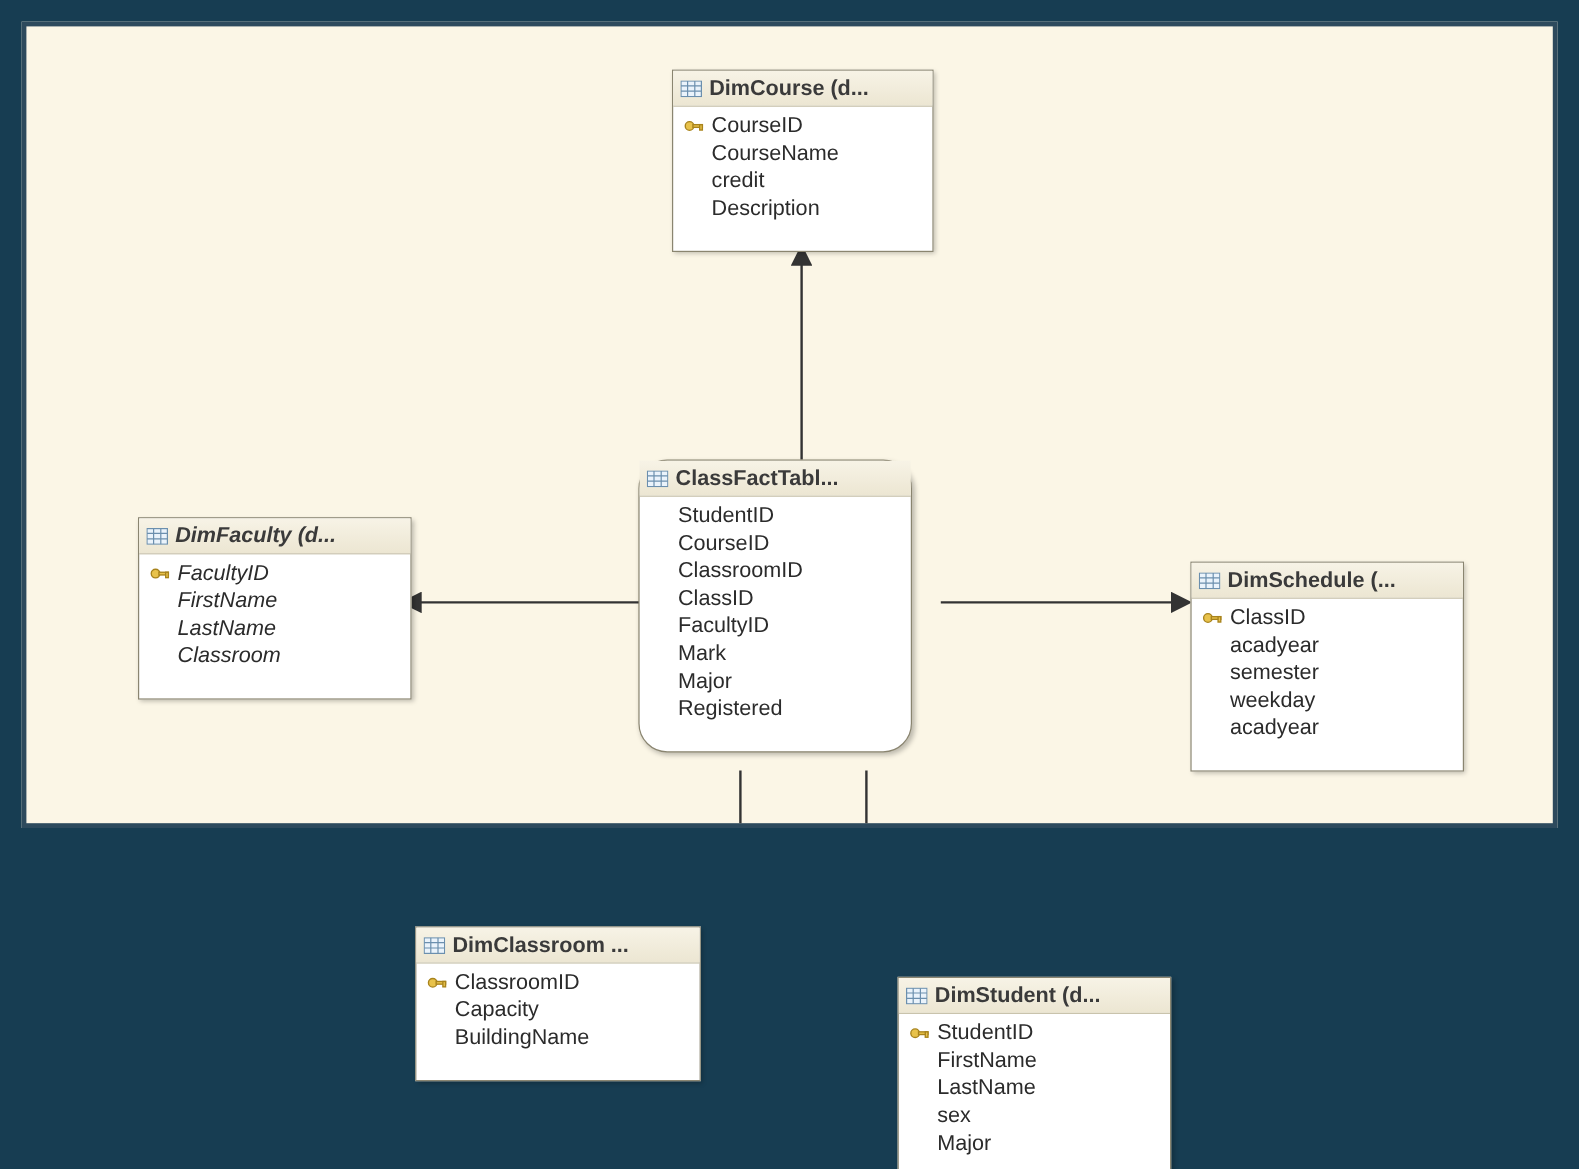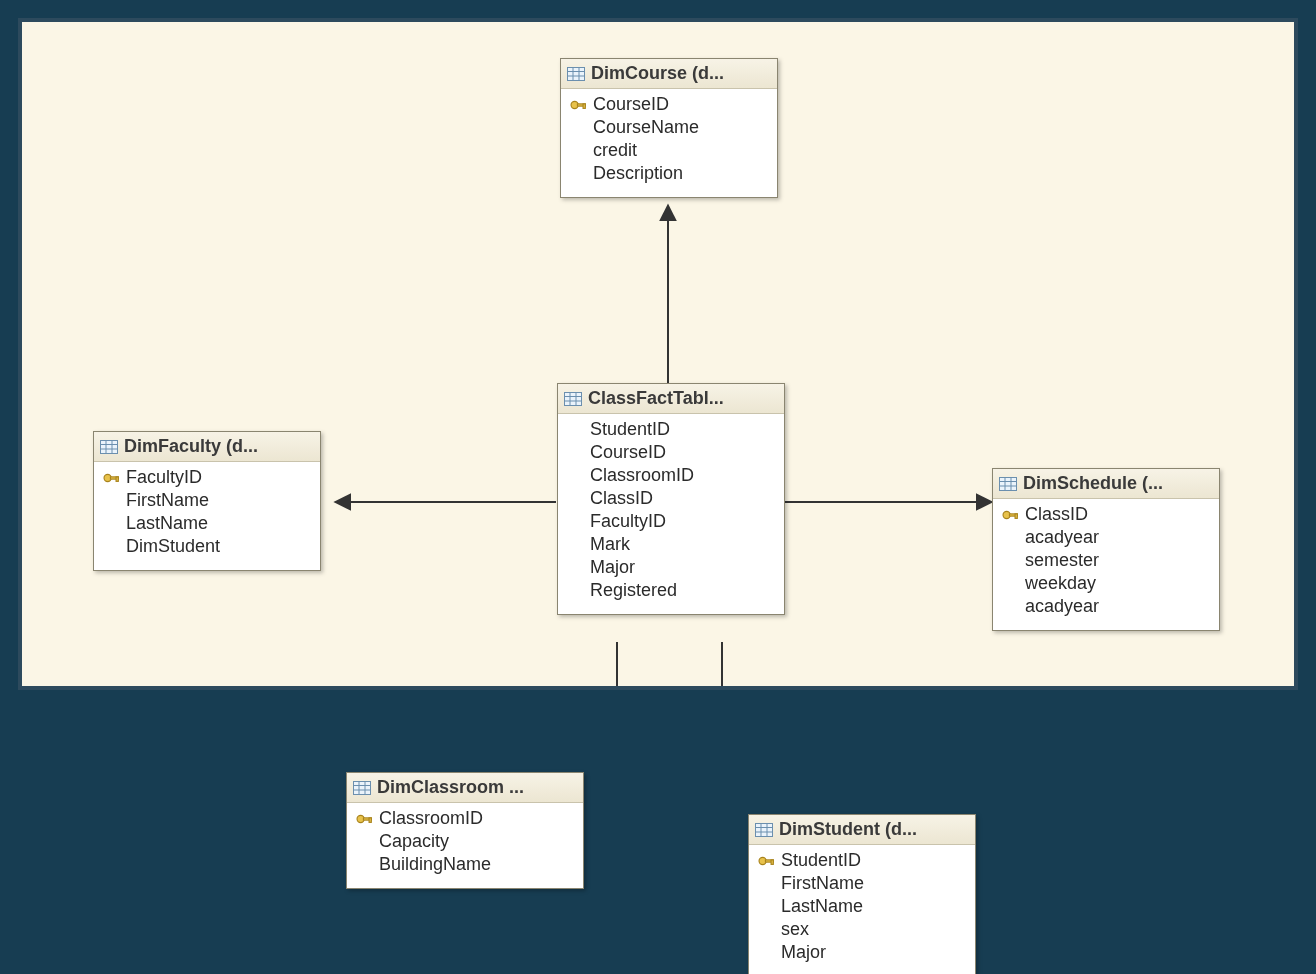--- a/index.html
+++ b/index.html
@@ -45,21 +45,21 @@
     color: #3a3a3a;
     white-space: nowrap;
     overflow: hidden;
   }
   .grid-icon {
     width: 18px; height: 14px;
     display: inline-flex;
     flex: 0 0 auto;
   }
   .tbl .body {
-    padding: 4px 6px 12px 4px;
+    padding: 4px 6px 24px 4px;
   }
   .row {
     display: flex;
     align-items: center;
     gap: 6px;
     padding: 1px 4px 1px 4px;
     font-size: 18px;
     color: #2b2b2b;
     white-space: nowrap;
   }
@@ -137,21 +137,21 @@
             <span class="key-slot"></span>
             <span class="col-name">credit</span>
           </div>
         <div class="row">
             <span class="key-slot"></span>
             <span class="col-name">Description</span>
           </div>
       </div>
     </div>
 
-    <div class="tbl" style="left:71px; top:409px; width:226px;">
+    <div class="tbl" style="left:93px; top:409px; width:226px;font-style:italic;">
       <div class="hdr">
         <span class="grid-icon">
           <svg viewBox="0 0 18 14">
               <rect x="0.5" y="0.5" width="17" height="13" fill="#eaf3fb" stroke="#6b8fae"></rect>
               <line x1="0.5" y1="4.5" x2="17.5" y2="4.5" stroke="#6b8fae"></line>
               <line x1="0.5" y1="9" x2="17.5" y2="9" stroke="#6b8fae"></line>
               <line x1="6" y1="0.5" x2="6" y2="13.5" stroke="#6b8fae"></line>
               <line x1="12" y1="0.5" x2="12" y2="13.5" stroke="#6b8fae"></line>
             </svg>
         </span>
@@ -171,26 +171,26 @@
         <div class="row">
             <span class="key-slot"></span>
             <span class="col-name">FirstName</span>
           </div>
         <div class="row">
             <span class="key-slot"></span>
             <span class="col-name">LastName</span>
           </div>
         <div class="row">
             <span class="key-slot"></span>
-            <span class="col-name">DimStudent</span>
-          </div>
-      </div>
-    </div>
-
-    <div class="tbl" style="left:535px; top:361px; width:226px;">
+            <span class="col-name">Classroom</span>
+          </div>
+      </div>
+    </div>
+
+    <div class="tbl" style="left:510px; top:361px; width:226px;border-radius:24px;">
       <div class="hdr">
         <span class="grid-icon">
           <svg viewBox="0 0 18 14">
               <rect x="0.5" y="0.5" width="17" height="13" fill="#eaf3fb" stroke="#6b8fae"></rect>
               <line x1="0.5" y1="4.5" x2="17.5" y2="4.5" stroke="#6b8fae"></line>
               <line x1="0.5" y1="9" x2="17.5" y2="9" stroke="#6b8fae"></line>
               <line x1="6" y1="0.5" x2="6" y2="13.5" stroke="#6b8fae"></line>
               <line x1="12" y1="0.5" x2="12" y2="13.5" stroke="#6b8fae"></line>
             </svg>
         </span>

